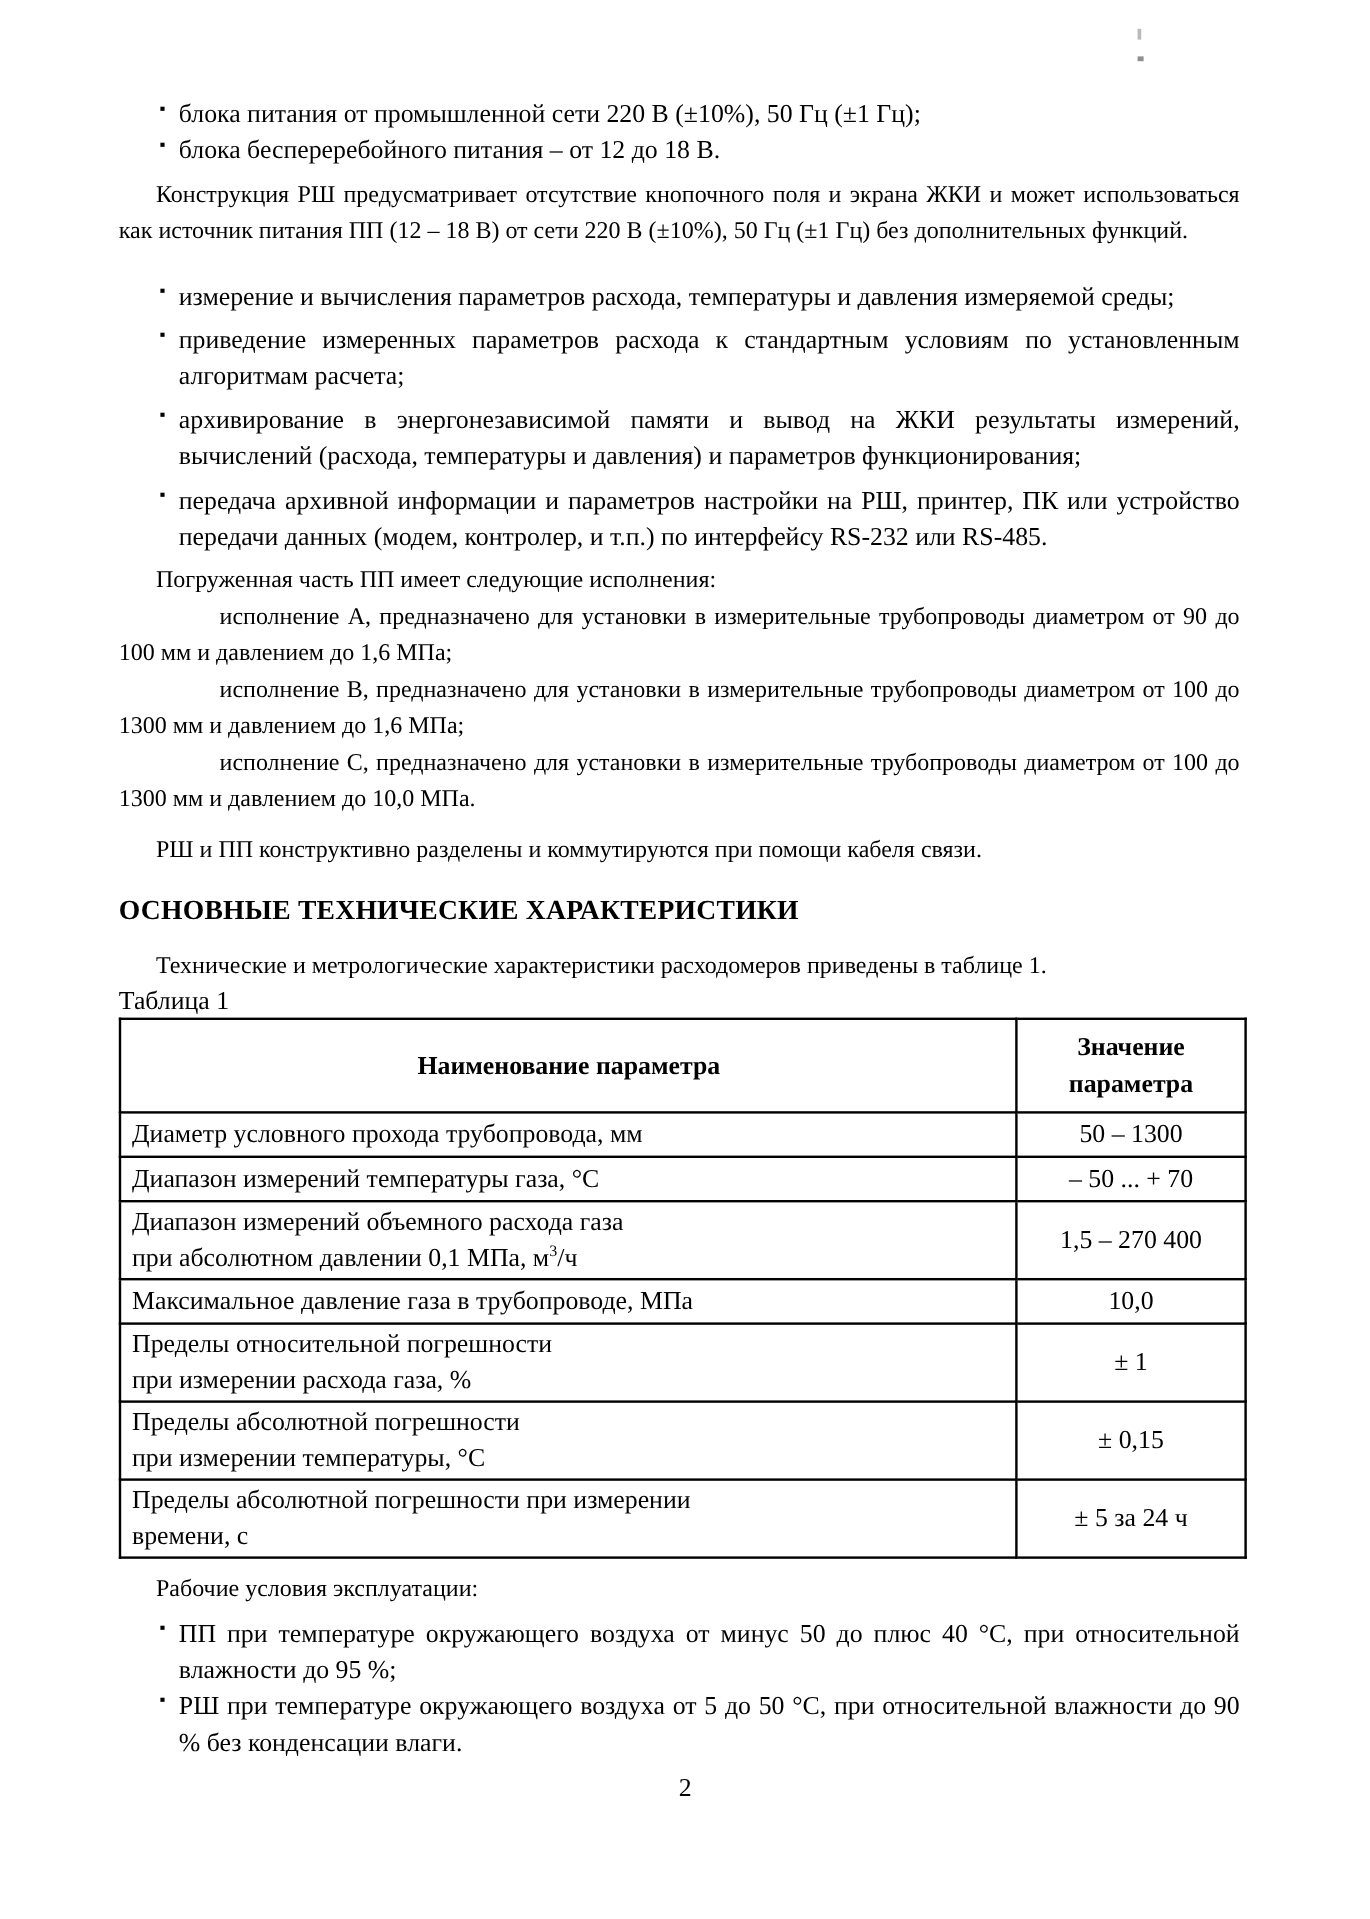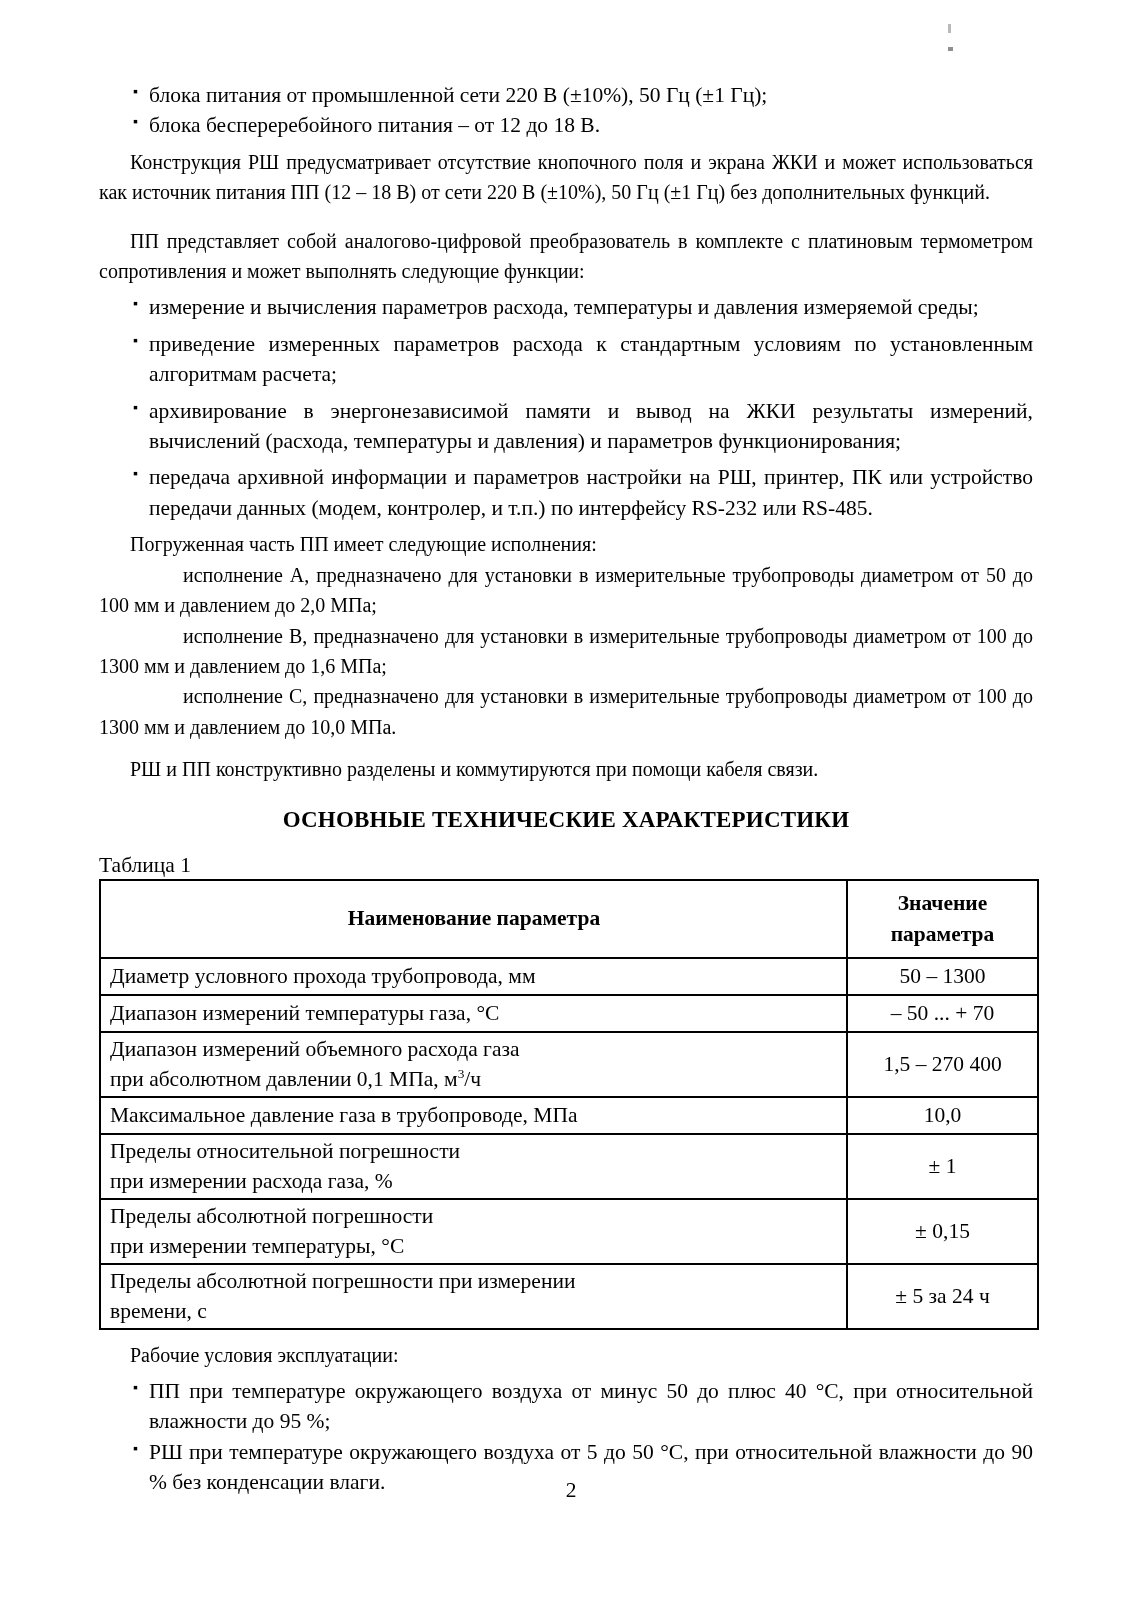--- a/index.html
+++ b/index.html
@@ -63,21 +63,20 @@
   }
   .sp6 { height: 6px; }
   .sp10 { height: 10px; }
   .sp14 { height: 14px; }
   .sp18 { height: 18px; }
 
   h2.section-title {
     margin: 0;
     font-size: 23px;
     font-weight: bold;
-    text-align: center;
     letter-spacing: 0.2px;
     line-height: 34px;
   }
 
   
   .table-caption {
     font-size: 21.5px;
     line-height: 28px;
     text-align: left;
     padding-right: 2px;
@@ -139,21 +138,20 @@
       <div class="bullet-mark"><span>▪</span></div>
       <div class="bullet-text">блока беспереребойного питания – от 12 до 18 В.</div>
     </div>
 
     <div class="sp6"></div>
 
     <p class="indent">Конструкция РШ предусматривает отсутствие кнопочного поля и экрана ЖКИ и может использоваться как источник питания ПП (12 – 18 В) от сети 220 В (±10%), 50 Гц (±1 Гц) без дополнительных функций.</p>
 
     <div class="sp18"></div>
 
-    <p class="indent">ПП представляет собой аналогово-цифровой преобразователь в комплекте с платиновым термометром сопротивления и может выполнять следующие функции:</p>
 
     <div class="sp6"></div>
 
     <div class="bullet-row">
       <div class="bullet-mark"><span>▪</span></div>
       <div class="bullet-text">измерение и вычисления параметров расхода, температуры и давления измеряемой среды;</div>
     </div>
     <div class="sp6"></div>
     <div class="bullet-row">
       <div class="bullet-mark"><span>▪</span></div>
@@ -166,37 +164,38 @@
     </div>
     <div class="sp6"></div>
     <div class="bullet-row">
       <div class="bullet-mark"><span>▪</span></div>
       <div class="bullet-text">передача архивной информации и параметров настройки на РШ, принтер, ПК или устройство передачи данных (модем, контролер, и т.п.) по интерфейсу RS-232 или RS-485.</div>
     </div>
 
     <div class="sp6"></div>
 
     <p class="indent">Погруженная часть ПП имеет следующие исполнения:</p>
-    <p class="indent2">исполнение А, предназначено для установки в измерительные трубопроводы диаметром от 50 до 100 мм и давлением до 2,0 МПа;</p>
+    <p class="indent2">исполнение А, предназначено для установки в измерительные трубопроводы диаметром от 90 до 100 мм и давлением до 1,6 МПа;</p>
     <p class="indent2">исполнение В, предназначено для установки в измерительные трубопроводы диаметром от 100 до 1300 мм и давлением до 1,6 МПа;</p>
     <p class="indent2">исполнение С, предназначено для установки в измерительные трубопроводы диаметром от 100 до 1300 мм и давлением до 10,0 МПа.</p>
 
     <div class="sp6"></div>
 
 
     <div class="sp6"></div>
 
     <p class="indent">РШ и ПП конструктивно разделены и коммутируются при помощи кабеля связи.</p>
 
     <div class="sp18"></div>
 
     <h2 class="section-title">ОСНОВНЫЕ ТЕХНИЧЕСКИЕ ХАРАКТЕРИСТИКИ</h2>
 
     <div class="sp14"></div>
 
+    <p class="indent">Технические и метрологические характеристики расходомеров приведены в таблице 1.</p>
 
     <div class="table-caption">Таблица 1</div>
 
     <table class="specs">
       <thead>
         <tr>
           <th class="param">
             <div class="cell-pad">Наименование параметра</div>
           </th>
           <th class="value">

